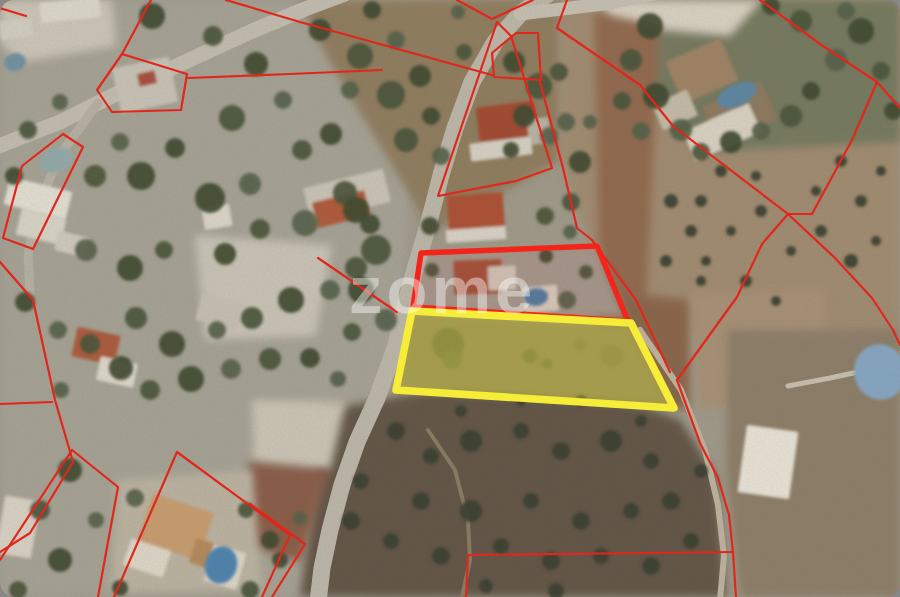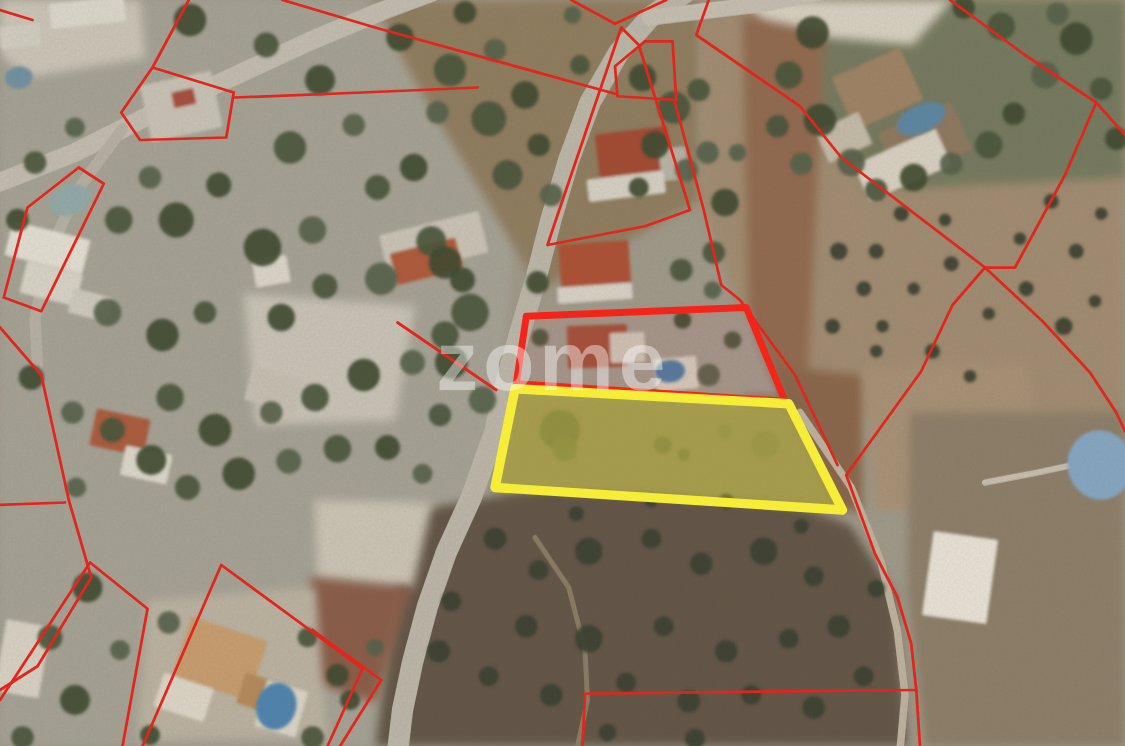--- a/index.html
+++ b/index.html
@@ -1,17 +1,17 @@
 <!DOCTYPE html>
 <html><head>
 <meta charset="utf-8">
 <style>
   html,body{margin:0;padding:0;background:#888;}
   #screen{position:relative;width:900px;height:597px;overflow:hidden;
-          font-family:"Liberation Sans",sans-serif;background:#be185d;}
+          font-family:"Liberation Sans",sans-serif;background:#be185d;border-radius:14px;}
   #map-svg{position:absolute;left:0;top:0;}
   #watermark{position:absolute;left:349px;top:256px;font-size:67px;line-height:1;
              font-weight:700;letter-spacing:4px;color:#ffffff;opacity:0.42;
              user-select:none;pointer-events:none;
              font-family:"Liberation Sans",sans-serif;}
 </style>
 </head>
 <body>
 
 <div id="screen">

